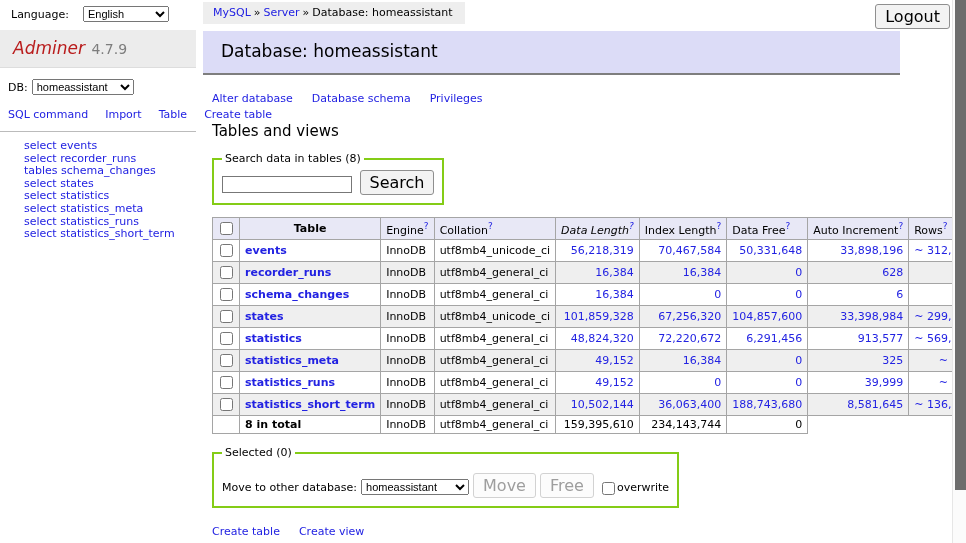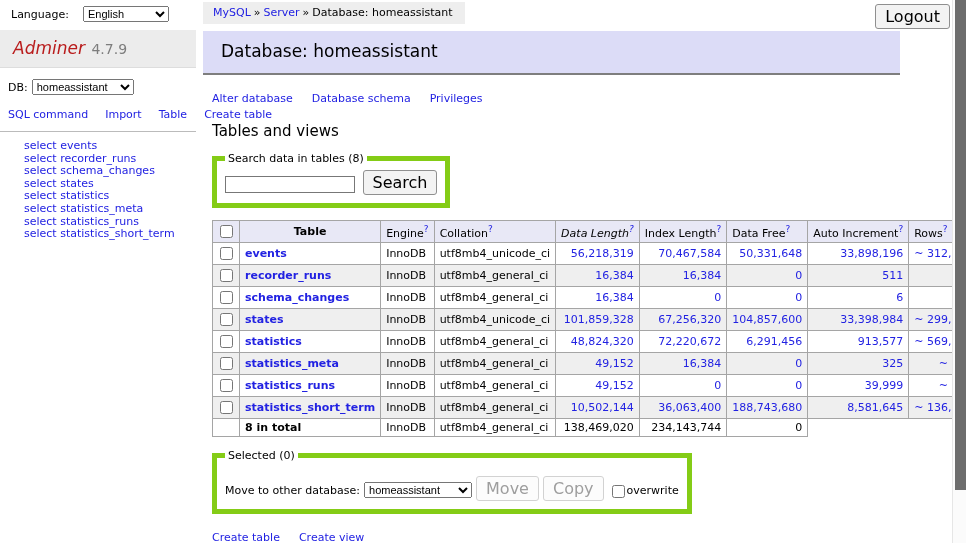--- a/index.html
+++ b/index.html
@@ -48,21 +48,21 @@
     padding:10px 18px 12px 18px; margin-top:7px;
   }
   .title-bar h2 { margin:0; font-size:17px; font-weight:normal; }
 
   .content { padding:0 0 0 9px; width:700px; }
   .link-row { margin:17px 0 0 0; }
   .link-row a { margin-right:19px; }
   h3 { font-size:15px; font-weight:normal; margin:17px 0 0 0; }
 
   fieldset {
-    display:inline-block; border:5px solid #84cc16; margin:12px 0 0 0;
+    display:inline-block; border:2px solid #84cc16; margin:12px 0 0 0;
     padding:5px 8px 8px 8px;
   }
   legend { font-size:11px; padding:0 3px; }
   .search-fs input[type=text] { width:130px; height:17px; border:1px solid #777; font-size:11px; }
   .search-fs button { margin-left:4px; }
 
   table { border-collapse:collapse; margin-top:12px; }
   th, td { border:1px solid #a5a5a5; padding:2px 5px; white-space:nowrap; font-size:11px; }
   thead th { background:#e8e8f6; font-weight:normal; text-align:left; }
   thead th.col-table { font-weight:bold; text-align:center; }
@@ -104,21 +104,21 @@
   <div class="db-row">
     <span>DB:</span><select><option>homeassistant</option></select>
   </div>
   <div class="side-actions">
     <a href="#">SQL command</a><a href="#">Import</a><a href="#">Table</a><a href="#">Create table</a>
   </div>
   <hr>
   <div class="side-tables">
       <a href="#">select events</a>
       <a href="#">select recorder_runs</a>
-      <a href="#">select schema_changes</a>
+      <a href="#">tables schema_changes</a>
       <a href="#">select states</a>
       <a href="#">select statistics</a>
       <a href="#">select statistics_meta</a>
       <a href="#">select statistics_runs</a>
       <a href="#">select statistics_short_term</a>
     </div>
 </div>
 
 <div id="main">
   <div class="breadcrumb">
@@ -172,21 +172,21 @@
             <td class="num"><a href="#">~ 312,180</a></td>
           </tr>
           <tr class="even">
             <td class="check"><input type="checkbox" style=""></td>
             <td class="tname"><a href="#">recorder_runs</a></td>
             <td>InnoDB</td>
             <td>utf8mb4_general_ci</td>
             <td class="num"><a href="#">16,384</a></td>
             <td class="num"><a href="#">16,384</a></td>
             <td class="num"><a href="#">0</a></td>
-            <td class="num"><a href="#">511</a></td>
+            <td class="num"><a href="#">628</a></td>
             <td class="num"><a href="#">~ 5</a></td>
           </tr>
           <tr>
             <td class="check"><input type="checkbox" style=""></td>
             <td class="tname"><a href="#">schema_changes</a></td>
             <td>InnoDB</td>
             <td>utf8mb4_general_ci</td>
             <td class="num"><a href="#">16,384</a></td>
             <td class="num"><a href="#">0</a></td>
             <td class="num"><a href="#">0</a></td>
@@ -246,31 +246,31 @@
             <td class="num"><a href="#">36,063,400</a></td>
             <td class="num"><a href="#">188,743,680</a></td>
             <td class="num"><a href="#">8,581,645</a></td>
             <td class="num"><a href="#">~ 136,108</a></td>
           </tr>
           <tr class="total">
             <td class="check"></td>
             <td class="tlabel">8 in total</td>
             <td>InnoDB</td>
             <td>utf8mb4_general_ci</td>
-            <td class="num">138,469,020</td>
+            <td class="num">159,395,610</td>
             <td class="num">234,143,744</td>
             <td class="num">0</td>
           </tr>
         </tbody>
     </table>
 
     <fieldset class="selected-fs">
       <legend>Selected (0)</legend>
       <div class="move-row">
-        <span>Move to other database:</span><select><option>homeassistant</option></select><button disabled="">Move</button><button disabled="">Copy</button><label class="ow"><input type="checkbox" style=""><span>overwrite</span></label>
+        <span>Move to other database:</span><select><option>homeassistant</option></select><button disabled="">Move</button><button disabled="">Free</button><label class="ow"><input type="checkbox" style=""><span>overwrite</span></label>
       </div>
     </fieldset>
 
     <div class="link-row">
       <a href="#">Create table</a><a href="#">Create view</a>
     </div>
 
     
     
 

